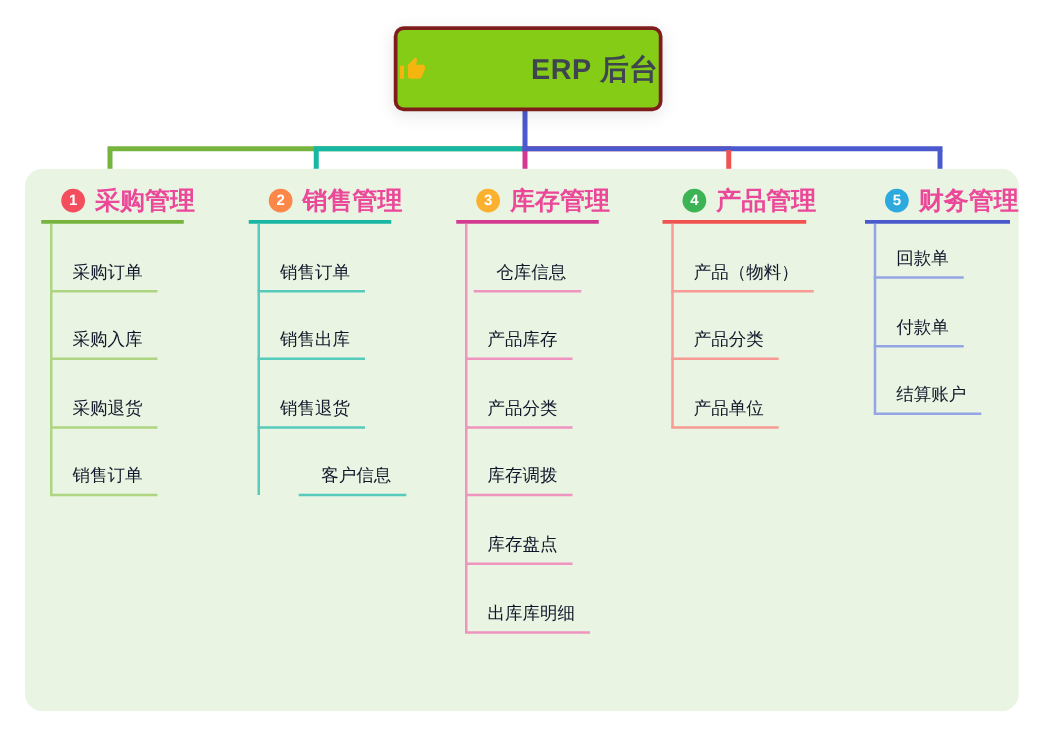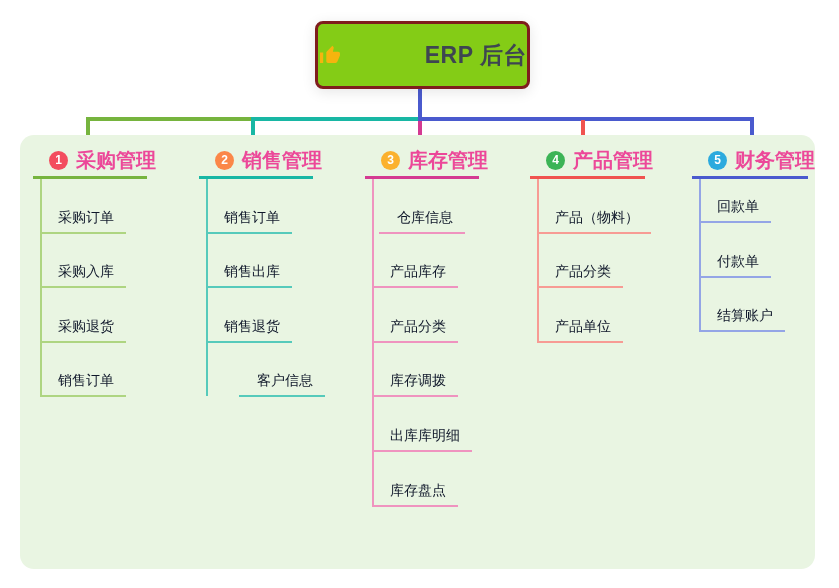--- a/index.html
+++ b/index.html
@@ -90,22 +90,22 @@
       <div class="branch-col" style="left: 365px; width: 114px;">
         <div class="branch-header" style="border-bottom-color: rgb(212, 58, 146);">
           <span class="badge" style="background:#fbb12e">3</span>
      <span class="branch-title">库存管理</span>
         </div>
         <div class="spine" style="background: rgb(239, 147, 191);"></div>
         <div class="child" style="border-bottom-color: rgb(239, 147, 191); margin-left: 14px;"><span>仓库信息</span></div>
         <div class="child" style="border-bottom-color: rgb(239, 147, 191);"><span>产品库存</span></div>
         <div class="child" style="border-bottom-color: rgb(239, 147, 191);"><span>产品分类</span></div>
         <div class="child" style="border-bottom-color: rgb(239, 147, 191);"><span>库存调拨</span></div>
+        <div class="child" style="border-bottom-color: rgb(239, 147, 191);"><span>库存盘点</span></div>
         <div class="child" style="border-bottom-color: rgb(239, 147, 191);"><span>出库库明细</span></div>
-        <div class="child" style="border-bottom-color: rgb(239, 147, 191);"><span>库存盘点</span></div>
       </div>
       <div class="branch-col" style="left: 530px; width: 115px;">
         <div class="branch-header" style="border-bottom-color: rgb(240, 83, 79);">
           <span class="badge" style="background:#3cb456">4</span>
      <span class="branch-title">产品管理</span>
         </div>
         <div class="spine" style="background: rgb(247, 155, 148);"></div>
         <div class="child" style="border-bottom-color: rgb(247, 155, 148);"><span>产品（物料）</span></div>
         <div class="child" style="border-bottom-color: rgb(247, 155, 148);"><span>产品分类</span></div>
         <div class="child" style="border-bottom-color: rgb(247, 155, 148); text-align: center;"><span>产品单位</span></div>

